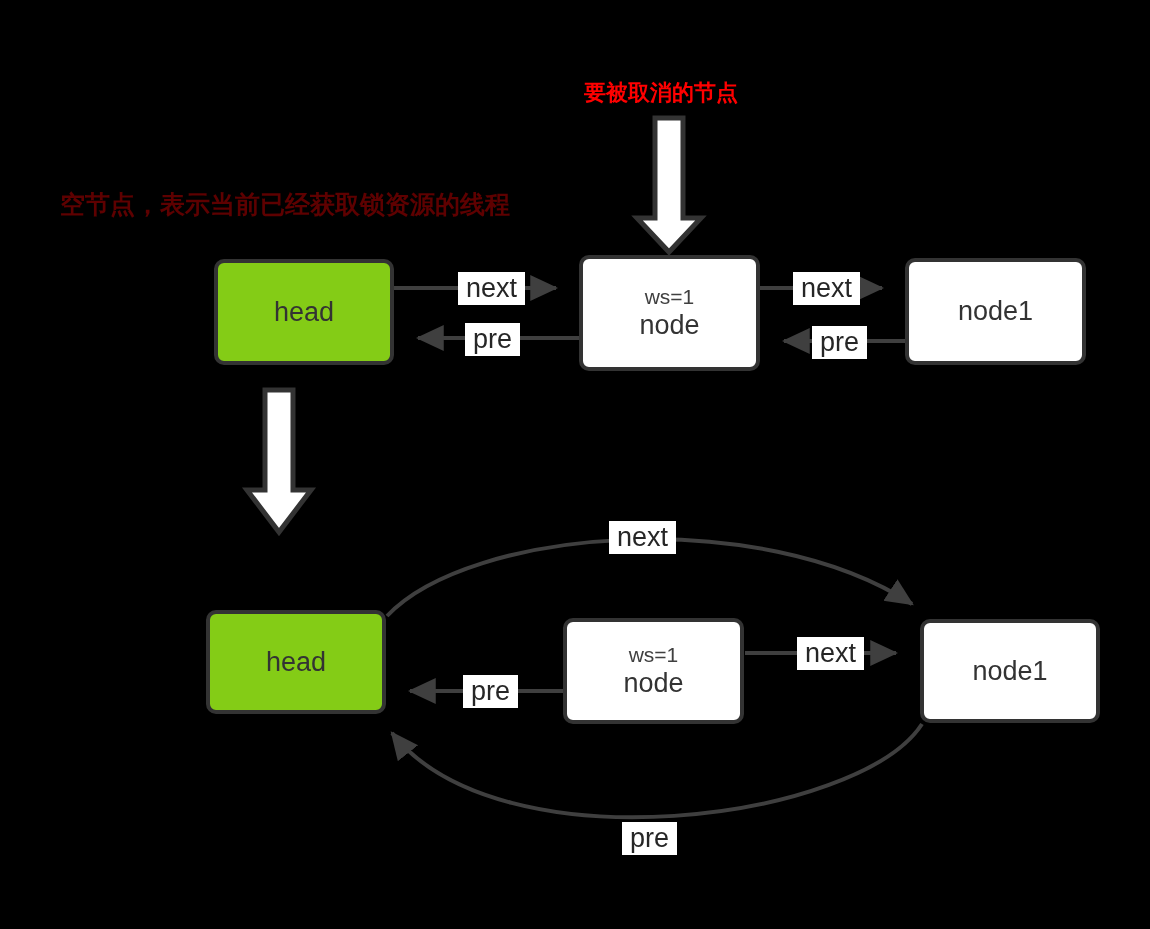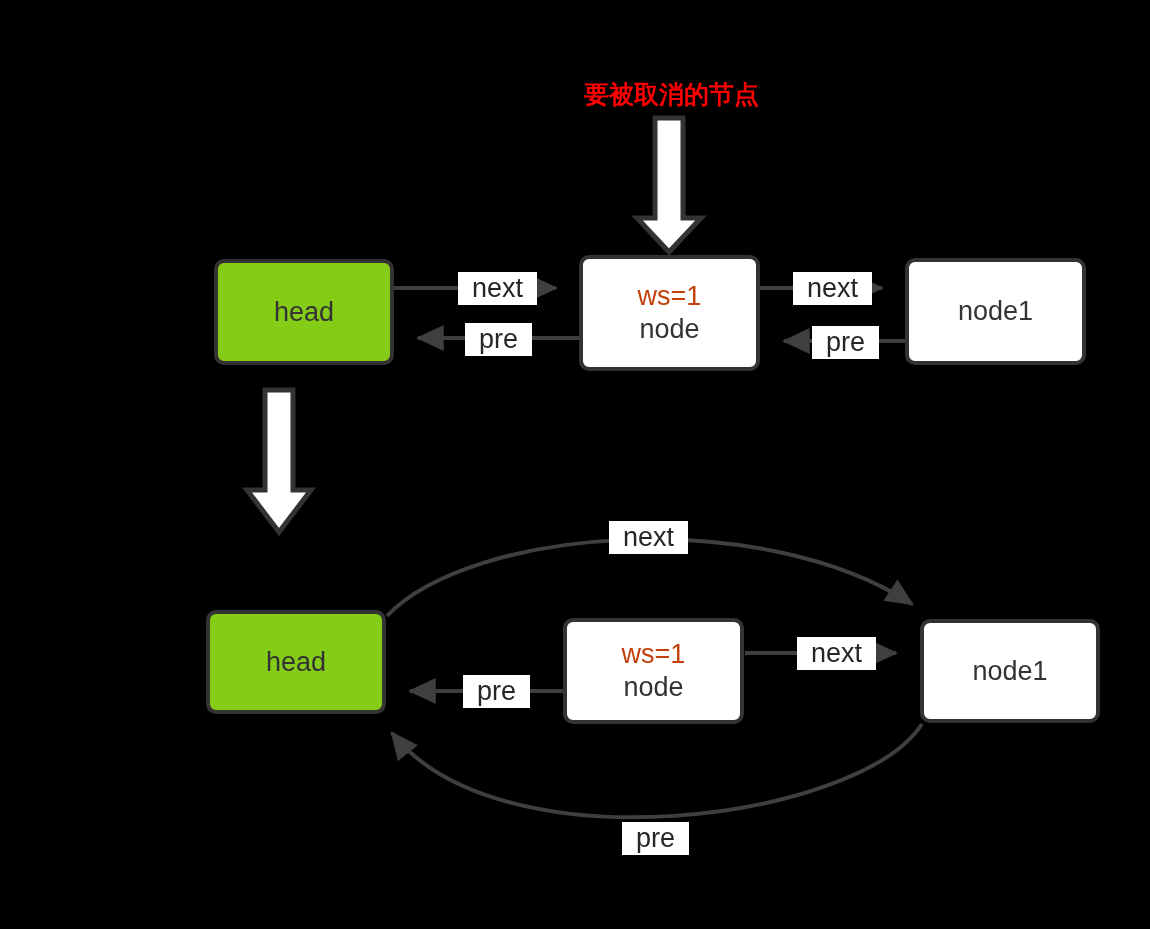--- a/index.html
+++ b/index.html
@@ -35,48 +35,48 @@
     align-items: center;
     justify-content: center;
     color: #333333;
     font-size: 27px;
     line-height: 1.22;
     text-align: center;
   }
   .node-box.white { background: #ffffff; }
   .node-box.cyan  { background: #84cc16; }
   .ws-label {
-    color: #c2410c;
-    font-size: 27px;
+    color: #404040;
+    font-size: 21px;
     line-height: 1.22;
   }
   .node-label {
     color: #333333;
     font-size: 27px;
     line-height: 1.22;
   }
   
   .edge-chip {
     position: absolute;
     background: #ffffff;
     color: #262626;
     font-size: 27px;
     line-height: 31px;
-    padding: 1px 14px;
+    padding: 1px 8px;
     white-space: nowrap;
   }
   
   .annot {
     position: absolute;
     white-space: nowrap;
     font-family: "DejaVu Sans", "Liberation Sans", sans-serif;
   }
   .annot.bright-red {
     color: #ff0000;
-    font-size: 25px;
+    font-size: 22px;
     font-weight: bold;
     text-align: center;
   }
   .annot.dim-red {
     color: #5e0000;
     font-size: 25px;
     font-weight: bold;
   }
 </style>
 </head>
@@ -127,20 +127,21 @@
       <path d="M 655 118 L 683 118 L 683 218 L 701 218 L 669 252 L 637 218 L 655 218 Z" fill="#ffffff" stroke="#333333" stroke-width="5" stroke-linejoin="miter"></path>
     </g>
 
     <g>
       <path d="M 265 390 L 293 390 L 293 490 L 311 490 L 279 532 L 247 490 L 265 490 Z" fill="#ffffff" stroke="#333333" stroke-width="5" stroke-linejoin="miter"></path>
     </g>
   </svg>
 
   <div class="annot bright-red" style="left:584px; top:78px;">要被取消的节点</div>
 
+  <div class="annot dim-red" style="left:60px; top:188px;">空节点，表示当前已经获取锁资源的线程</div>
 
   <div class="node-box cyan" style="left:214px; top:259px; width:180px; height:106px;">
     <div class="node-label">head</div>
   </div>
 
   <div class="node-box white" style="left:579px; top:255px; width:181px; height:116px;">
     <div class="ws-label">ws=1</div>
     <div class="node-label">node</div>
   </div>
 

